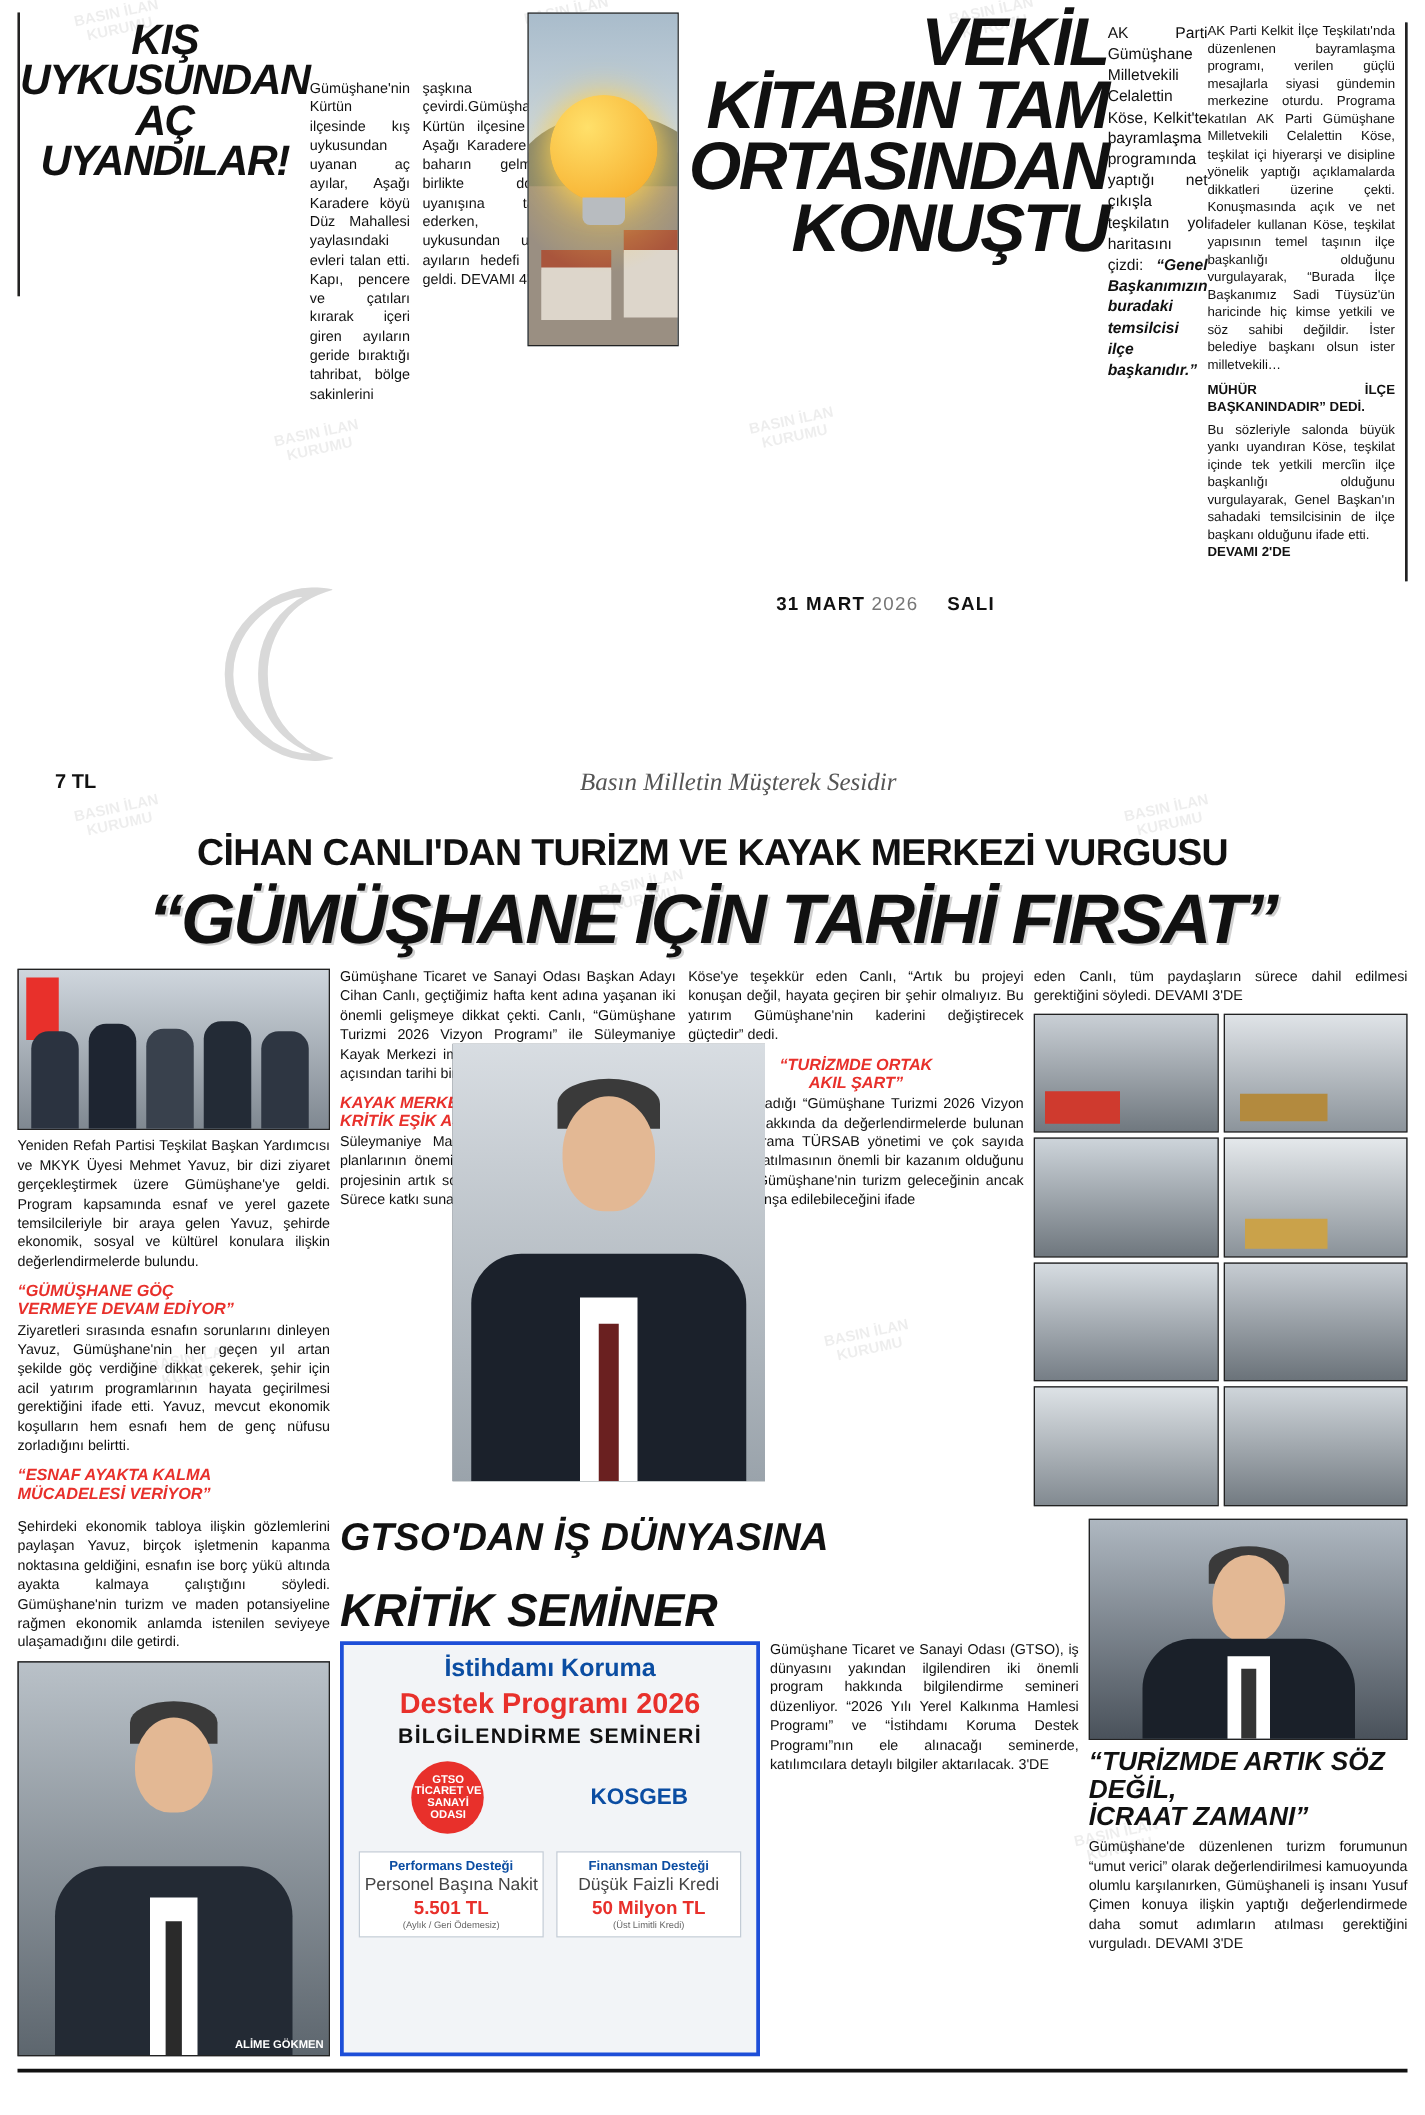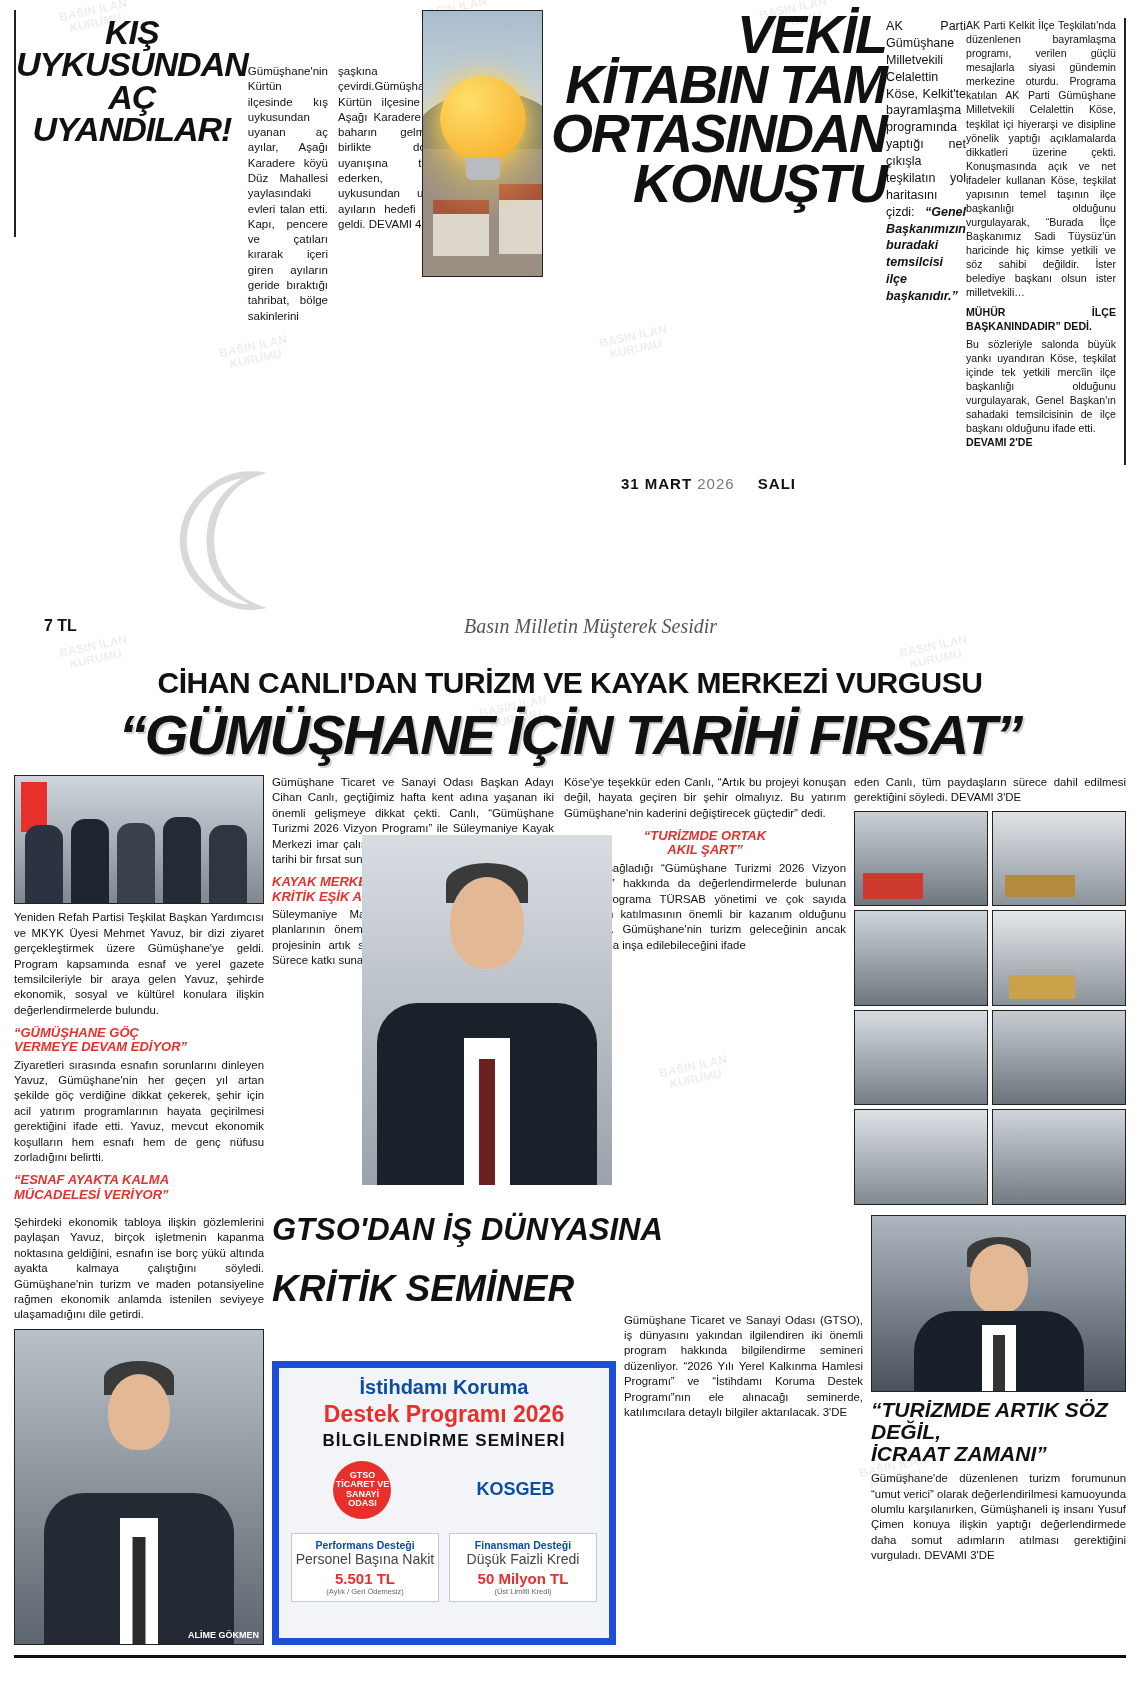--- a/index.html
+++ b/index.html
@@ -86,38 +86,38 @@
   .ml-title{font-weight:bold;font-style:italic;font-size:24px;line-height:1.0;margin-top:7px;}
   .ml-title .l2{display:block;}
   .ml-body{font-size:11.4px;line-height:1.35;margin-top:6px;text-align:justify;}
   .sub-h{font-weight:bold;font-style:italic;color:#e8302b;font-size:13px;line-height:1.1;margin:8px 0 3px;}
 
   .mid-center{flex:1;position:relative;}
   .mc-cols{display:flex;gap:10px;font-size:11.4px;line-height:1.35;}
   .mc-cols .c{flex:1;text-align:justify;}
   .mc-portrait{position:absolute;left:90px;top:60px;width:250px;height:350px;}
 
-  .mid-right{width:272px;display:flex;flex-direction:column;gap:5px;}
+  .mid-right{width:299px;display:flex;flex-direction:column;gap:5px;}
   .mr-top{font-size:11.4px;line-height:1.35;text-align:justify;}
   .mr-grid{display:grid;grid-template-columns:1fr 1fr;gap:4px;flex:1;}
   .mr-grid .cell{border:1px solid #222;position:relative;overflow:hidden;background:#8a8f94;min-height:66px;}
 
   
   .bot{display:flex;gap:8px;margin-top:10px;height:430px;}
   .bot-left{width:250px;display:flex;flex-direction:column;}
   .bl-body{font-size:11.4px;line-height:1.35;text-align:justify;}
   .bl-photo{flex:1;margin-top:6px;border:1px solid #222;position:relative;overflow:hidden;background:#55595e;}
   .byline{position:absolute;right:4px;bottom:4px;font-size:9px;color:#fff;font-weight:bold;}
 
   .bot-mid{flex:1;display:flex;flex-direction:column;}
   .bm-head{font-weight:bold;font-style:italic;line-height:0.95;}
   .bm-h1{font-size:31px;}
   .bm-h2{font-size:37px;margin-top:27px;}
   .bm-row{display:flex;gap:8px;margin-top:6px;flex:1;}
-  .poster{width:330px;border:7px solid #1d4ed8;background:#f2f4f7;position:relative;overflow:hidden;margin-top:48px;}
+  .poster{width:330px;border:3px solid #1d4ed8;background:#f2f4f7;position:relative;overflow:hidden;}
   .poster .p-t1{color:#0b4da2;font-weight:bold;font-size:20px;text-align:center;margin-top:8px;}
   .poster .p-t2{color:#e8302b;font-weight:bold;font-size:23px;text-align:center;margin-top:2px;}
   .poster .p-t3{color:#111;font-weight:bold;font-size:17px;text-align:center;letter-spacing:1px;margin-top:3px;}
   .poster .logos{display:flex;align-items:center;justify-content:space-around;margin-top:10px;padding:0 12px;}
   .poster .gtso{width:58px;height:58px;border-radius:50%;background:#e8302b;color:#fff;font-size:9px;font-weight:bold;
      display:flex;align-items:center;justify-content:center;text-align:center;line-height:1.05;}
   .poster .kosgeb{color:#0b4da2;font-weight:bold;font-size:18px;}
   .poster .boxes{display:flex;gap:10px;margin:14px 12px 0;}
   .poster .box{flex:1;border:1px solid #c3ccd6;background:#fff;text-align:center;padding:5px 3px;}
   .poster .box .bt{color:#0b4da2;font-weight:bold;font-size:10.5px;}

